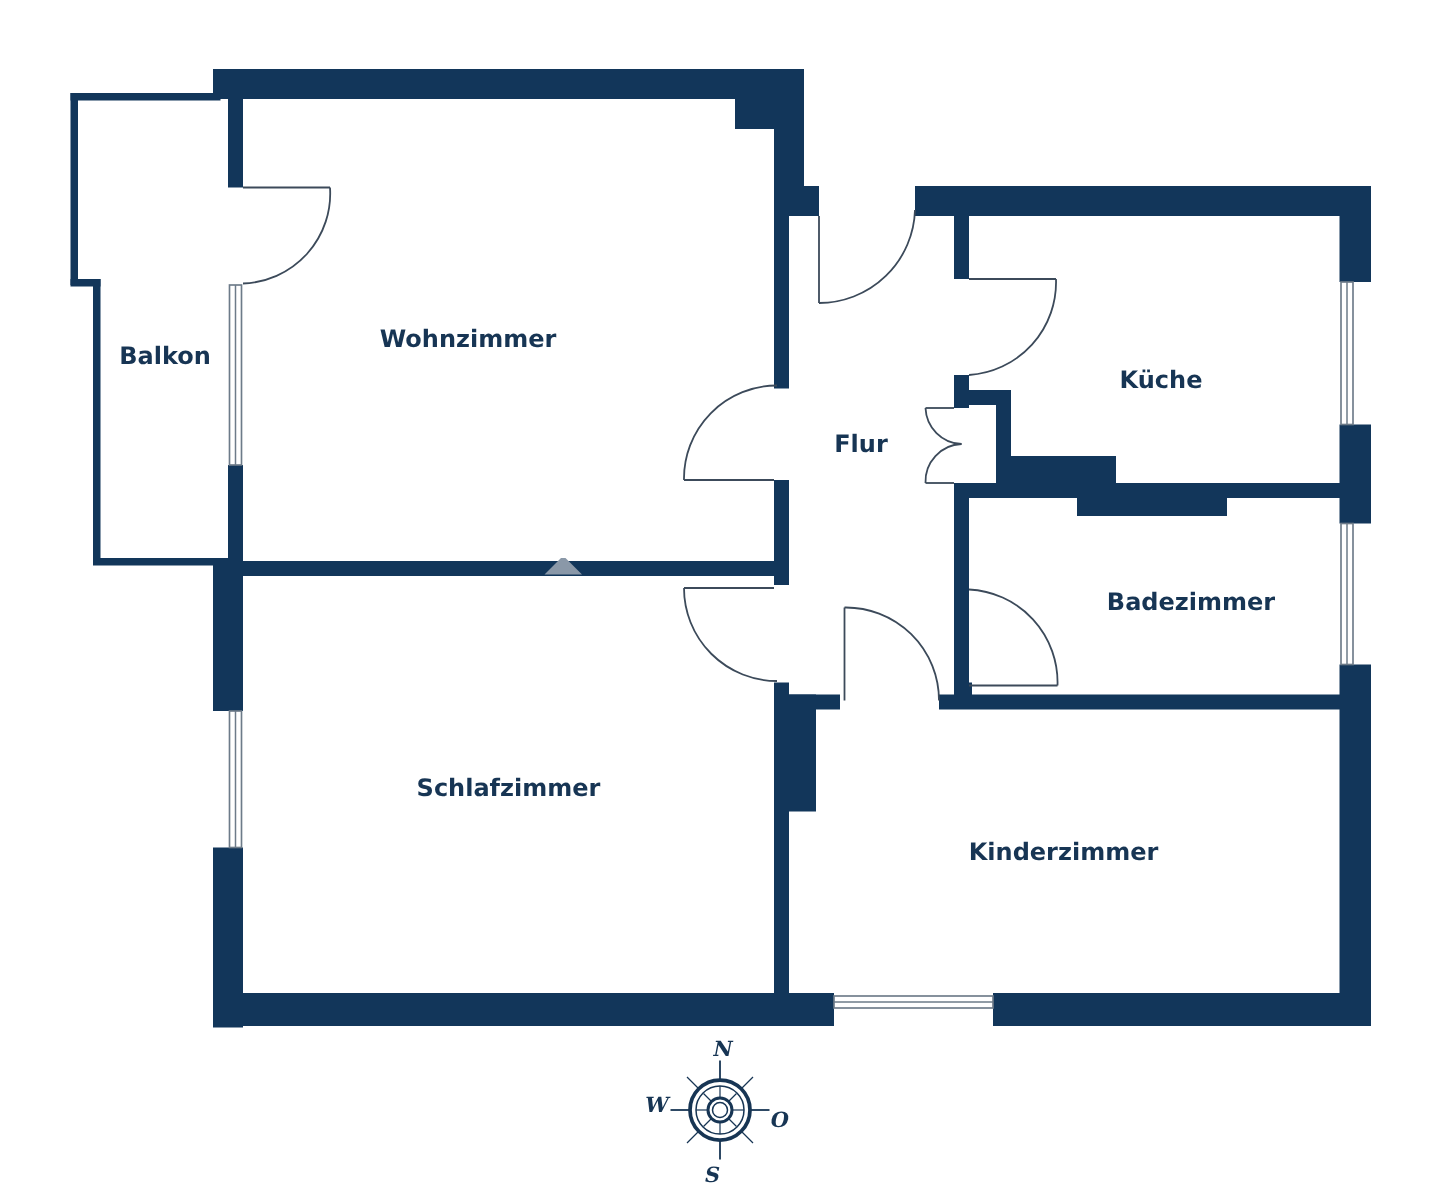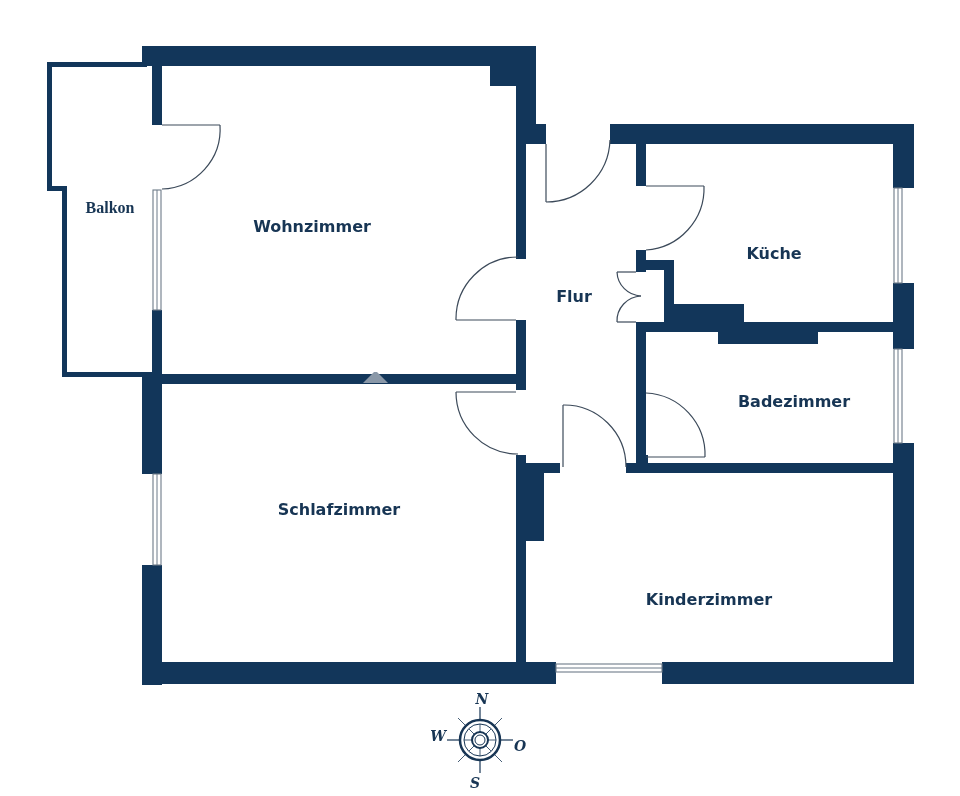--- a/index.html
+++ b/index.html
@@ -145,19 +145,19 @@
       <line x1="6" y1="6" x2="11" y2="11" stroke-width="0.8"></line>
       <line x1="-6" y1="6" x2="-11" y2="11" stroke-width="0.8"></line>
     </g>
     <text class="compass-letter" x="2" y="-36" text-anchor="middle">N</text>
     <text class="compass-letter" x="-5" y="48" text-anchor="middle">S</text>
     <text class="compass-letter" x="-42" y="1" text-anchor="middle">W</text>
     <text class="compass-letter" x="40" y="11" text-anchor="middle">O</text>
   </g>
 </svg>
 
-<div class="label" style="left:110px; top:208px;font-family:Liberation Serif, serif;">Balkon</div>
+<div class="label" style="left:110px; top:237px;">Balkon</div>
 <div class="label" style="left:312px; top:226px;">Wohnzimmer</div>
 <div class="label" style="left:574px; top:296px;">Flur</div>
 <div class="label" style="left:774px; top:233px;margin-top:20px;">Küche</div>
 <div class="label" style="left:794px; top:401px;">Badezimmer</div>
-<div class="label" style="left:339px; top:509px;">Schlafzimmer</div>
-<div class="label" style="left:709px; top:568px;margin-top:31px;">Kinderzimmer</div>
+<div class="label" style="left:339px; top:525px;">Schlafzimmer</div>
+<div class="label" style="left:709px; top:568px;">Kinderzimmer</div>
 
 </body></html>

